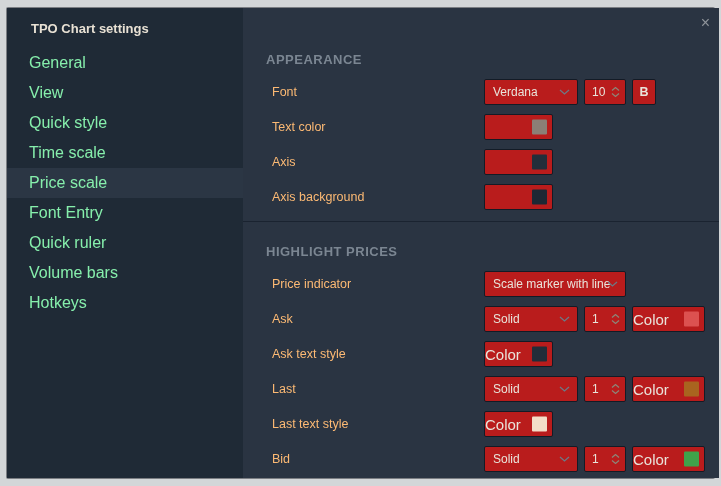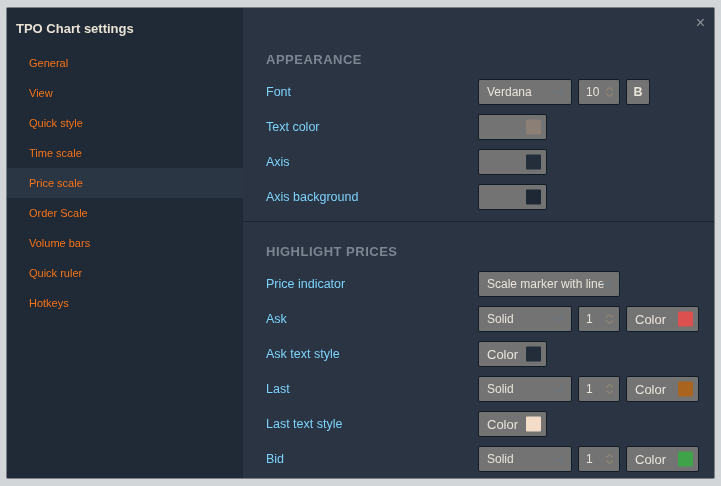--- a/index.html
+++ b/index.html
@@ -11,28 +11,28 @@
   }
   .frame{position:relative;width:721px;height:486px;}
   .dialog{
     position:absolute;left:7px;top:8px;width:707px;height:470px;
     display:flex;background:#2a3442;border-radius:1px;
     box-shadow:0 0 0 1px rgba(15,21,29,.45);
   }
   
   .sidebar{width:236px;flex:none;background:#1f2a36;}
   .sidebar-title{
-    padding:13px 0 0 9px;height:18px;
+    padding:13px 0 0 24px;height:18px;
     font-size:13px;font-weight:bold;color:#e8e1d4;
     white-space:nowrap;
   }
   .sidebar-items{margin-top:9px;}
   .side-item{
     position:relative;height:30px;display:flex;align-items:center;
-    padding-left:22px;font-size:11px;color:#f97316;cursor:pointer;
+    padding-left:22px;font-size:16px;color:#86efac;cursor:pointer;
     white-space:nowrap;
   }
   .side-item.selected{background:#2b3644;}
   .side-chevron{
     position:absolute;left:9px;top:50%;transform:translateY(-50%);
     display:flex;align-items:center;
   }
   
   .main{flex:1;position:relative;background:#2a3442;}
   .close{
@@ -40,40 +40,40 @@
     font-size:16px;line-height:1;color:#8f949a;cursor:pointer;
   }
   .content{padding:44px 14px 0 23px;}
   .section-header{
     height:14px;margin-bottom:15px;
     font-size:13px;font-weight:bold;letter-spacing:.5px;
     color:#7b8692;white-space:nowrap;
   }
   .divider{height:1px;background:#1a2330;margin:0 -14px 22px -23px;}
   .row{display:flex;align-items:center;height:22px;margin-bottom:13px;}
-  .row-label{flex:0 0 212px;font-size:12.5px;color:#7dd3fc;white-space:nowrap;}
+  .row-label{flex:0 0 212px;font-size:12.5px;color:#fdba74;white-space:nowrap;margin-left:6px;}
   .controls{display:flex;align-items:center;gap:6px;}
   .ctrl{
     box-sizing:border-box;height:26px;position:relative;
-    background:#737373;border:1px solid #131b26;border-radius:2px;
+    background:#b91c1c;border:1px solid #131b26;border-radius:2px;
     display:flex;align-items:center;
     color:#e9e4db;font-size:12px;flex:none;
   }
   .dropdown{padding-left:8px;cursor:pointer;}
   .dd-value{white-space:nowrap;overflow:hidden;}
   .dd-chevron{position:absolute;right:7px;top:50%;transform:translateY(-50%);display:flex;}
   .spinner{width:42px;padding-left:7px;cursor:default;}
   .spin-arrows{
     position:absolute;right:5px;top:50%;transform:translateY(-50%);
     display:flex;flex-direction:column;gap:1px;
   }
   .spin-arrows svg{display:block;cursor:pointer;}
   .btn-bold{width:24px;justify-content:center;font-weight:bold;font-size:12.5px;cursor:pointer;}
   .color-btn{cursor:pointer;}
-  .color-label{padding-left:8px;font-size:13px;white-space:nowrap;}
+  .color-label{font-size:15px;white-space:nowrap;}
   .swatch{
     position:absolute;right:5px;top:50%;transform:translateY(-50%);
     width:15px;height:15px;border-radius:1px;
   }
 </style>
 </head>
 <body>
 
 <div class="frame">
   <div class="dialog">
@@ -89,27 +89,27 @@
           <div class="side-item">
             <span class="side-label">Quick style</span>
           </div>
           <div class="side-item">
             <span class="side-label">Time scale</span>
           </div>
           <div class="side-item selected">
             <span class="side-label">Price scale</span>
           </div>
           <div class="side-item">
-            <span class="side-label">Order Scale</span>
+            <span class="side-label">Font Entry</span>
+          </div>
+          <div class="side-item">
+            <span class="side-label">Quick ruler</span>
           </div>
           <div class="side-item">
             <span class="side-label">Volume bars</span>
-          </div>
-          <div class="side-item">
-            <span class="side-label">Quick ruler</span>
           </div>
           <div class="side-item">
             <span class="side-label">Hotkeys</span>
           </div>
         </nav>
     </aside>
     <main class="main">
       <span class="close">×</span>
       <div class="content" id="content">
           <div class="section-header">APPEARANCE</div>

